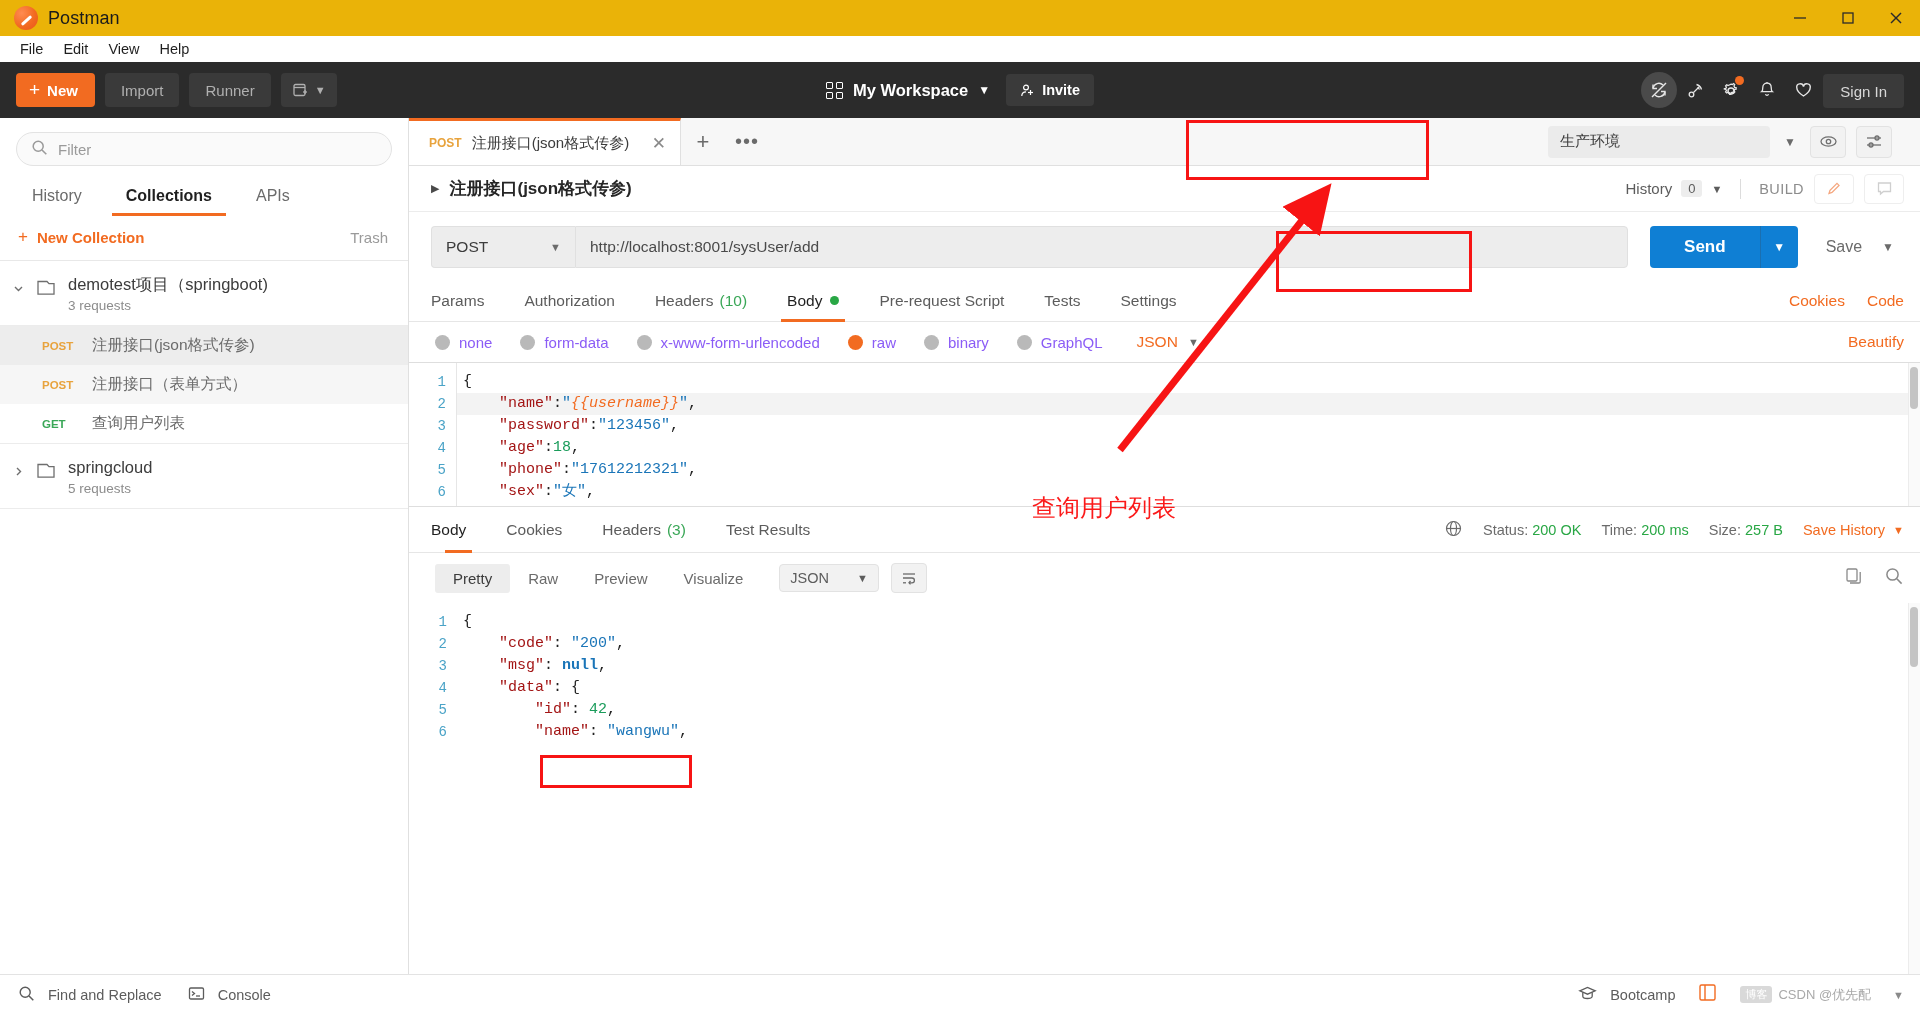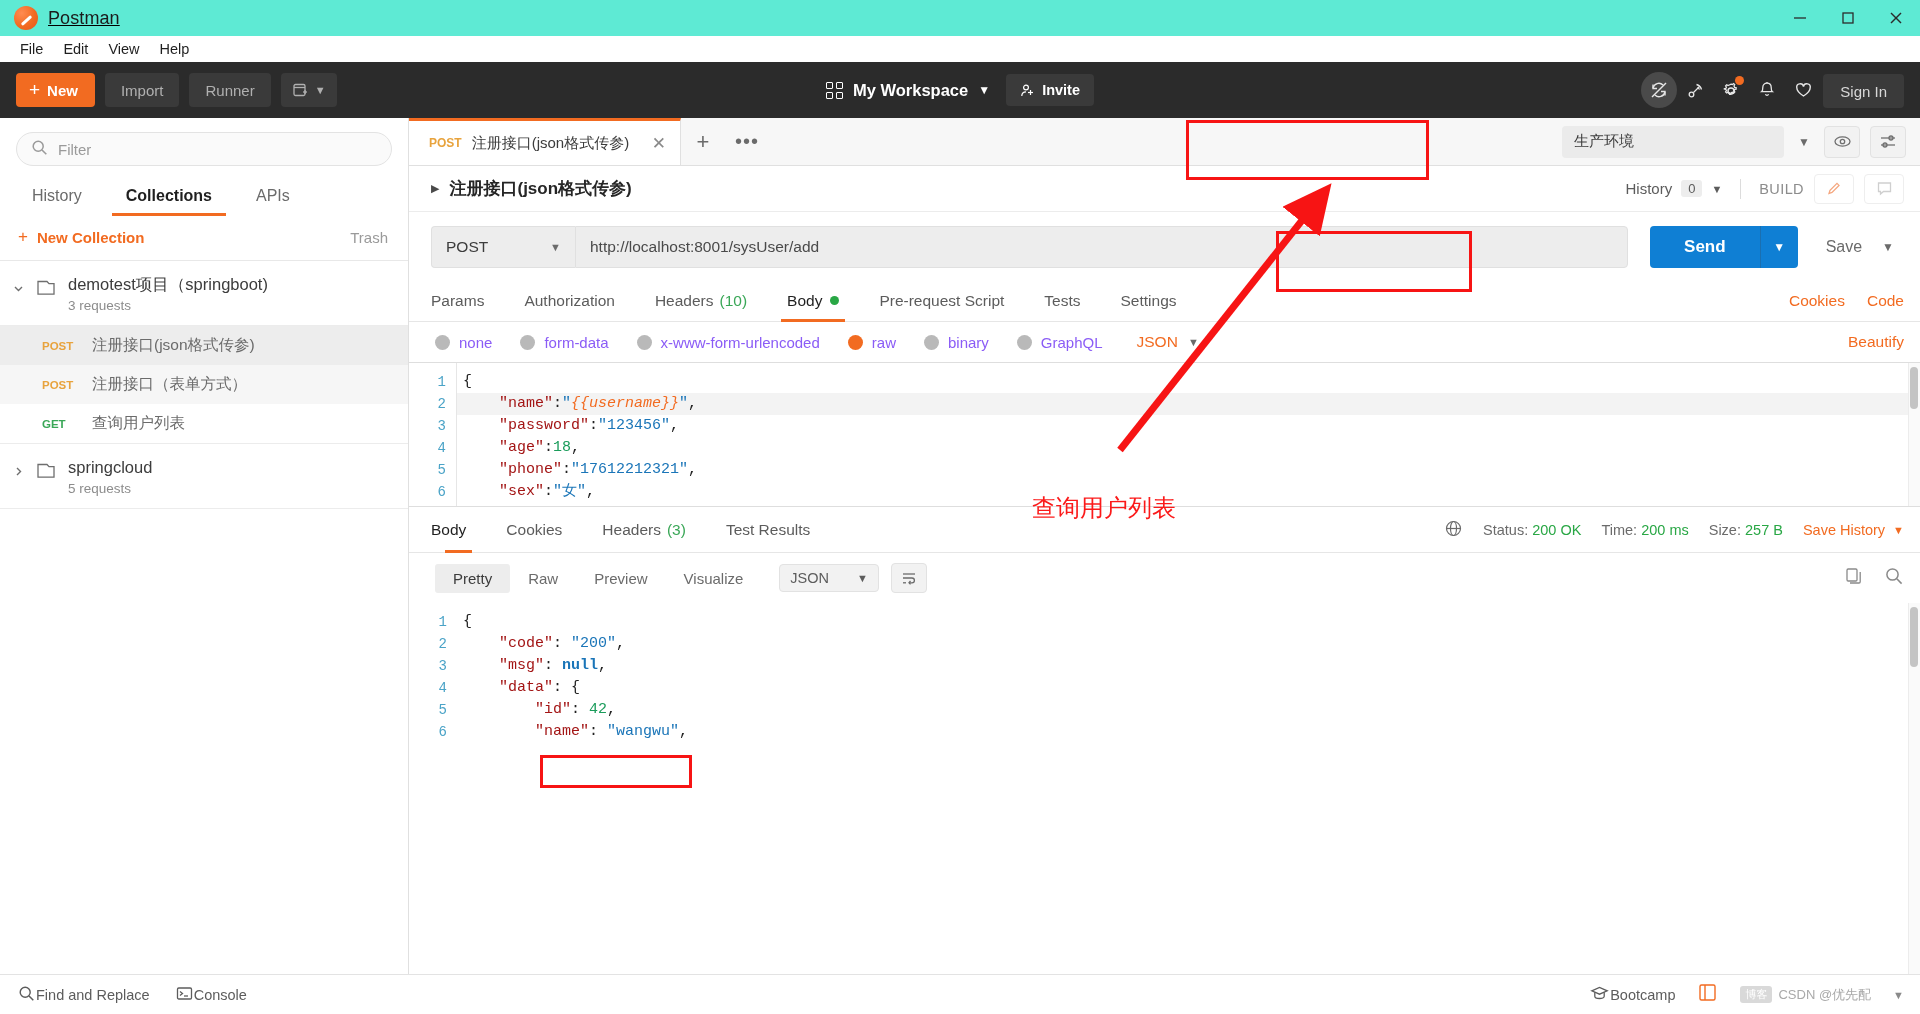--- a/index.html
+++ b/index.html
@@ -5,22 +5,22 @@
   * { box-sizing: border-box; margin: 0; padding: 0; }
   html, body {
     width: 1920px; height: 1014px;
     font-family: "Liberation Sans", "DejaVu Sans", sans-serif;
     background: #fff; overflow: hidden;
   }
   .app { position: relative; width: 1920px; height: 1014px; display: flex; flex-direction: column; }
 
   
   .titlebar {
-    height: 36px; background: #5eead4; display: flex; align-items: center;
-    padding: 0 0 0 14px; flex: 0 0 36px; position: relative; text-decoration: underline;
+    height: 36px; background: #eab308; display: flex; align-items: center;
+    padding: 0 0 0 14px; flex: 0 0 36px; position: relative;
   }
   .logo-dot {
     width: 24px; height: 24px; border-radius: 50%;
     background: radial-gradient(circle at 32% 30%, #ff8b52 0%, #f26b21 55%, #e8551c 100%);
     position: relative; flex: 0 0 24px;
   }
   .logo-dot::after {
     content: ""; position: absolute; left: 6px; top: 13px; width: 13px; height: 3px;
     background: #fff; border-radius: 2px; transform: rotate(-42deg);
   }
@@ -146,21 +146,21 @@
   }
   .req-tab {
     background: #fff; border-top: 3px solid #f26b21; border-right: 1px solid #e0e0e0;
     display: flex; align-items: center; gap: 10px; padding: 0 14px 0 20px; min-width: 272px;
   }
   .req-tab .meth { width: auto; font-size: 12px; }
   .req-tab .tname { font-size: 15px; color: #3c3c3c; }
   .tab-close { margin-left: auto; color: #8a8a8a; font-size: 17px; padding-left: 12px; }
   .tab-plus { width: 44px; display:flex; align-items:center; justify-content:center; color:#6b6b6b; font-size: 22px; }
   .tab-dots { width: 44px; display:flex; align-items:center; justify-content:center; color:#6b6b6b; font-size: 20px; letter-spacing:1px;}
-  .env-area { margin-left: auto; display: flex; align-items: center; gap: 10px; padding-right: 14px; }
+  .env-area { margin-left: auto; display: flex; align-items: center; gap: 10px; padding-right: 28px; }
   .env-select {
     width: 222px; height: 32px; background: #ebebeb; border-radius: 4px;
     display: flex; align-items: center; padding: 0 12px; font-size: 15px; color: #3c3c3c;
   }
   .env-caret { color: #6b6b6b; font-size: 12px; padding: 0 4px; }
   .sq-btn {
     width: 36px; height: 32px; background: #f2f2f2; border: 1px solid #e2e2e2; border-radius: 4px;
     display: flex; align-items: center; justify-content: center; color: #707070;
   }
 
@@ -292,21 +292,21 @@
   .rk { color: #a31515; }
   .rs { color: #1a75b8; }
   .rn { color: #1a9c5b; }
   .rnull { color: #1a75b8; font-weight: 600; }
 
   
   .statusbar {
     height: 40px; flex: 0 0 40px; border-top: 1px solid #e3e3e3; display: flex; align-items: center;
     padding: 0 16px 0 18px; background: #fff; gap: 26px;
   }
-  .sb-item { display: flex; align-items: center; gap: 1px; font-size: 14.5px; color: #5c5c5c; }
+  .sb-item { display: flex; align-items: center; gap: 13px; font-size: 14.5px; color: #5c5c5c; }
   .sb-right { margin-left: auto; display: flex; align-items: center; gap: 22px; }
   .watermark { font-size: 13px; color: #a9a9a9; display: flex; align-items: center; gap: 6px; }
   .wm-badge { background: #d9d9d9; color: #fff; border-radius: 3px; padding: 1px 5px; font-size: 11px; }
 
   
   .anno { position: absolute; pointer-events: none; }
   .anno-box { border: 3px solid #f71414; }
   .anno-text { color: #fb1a1a; font-size: 24px; white-space: nowrap; }
 </style>
 </head>

